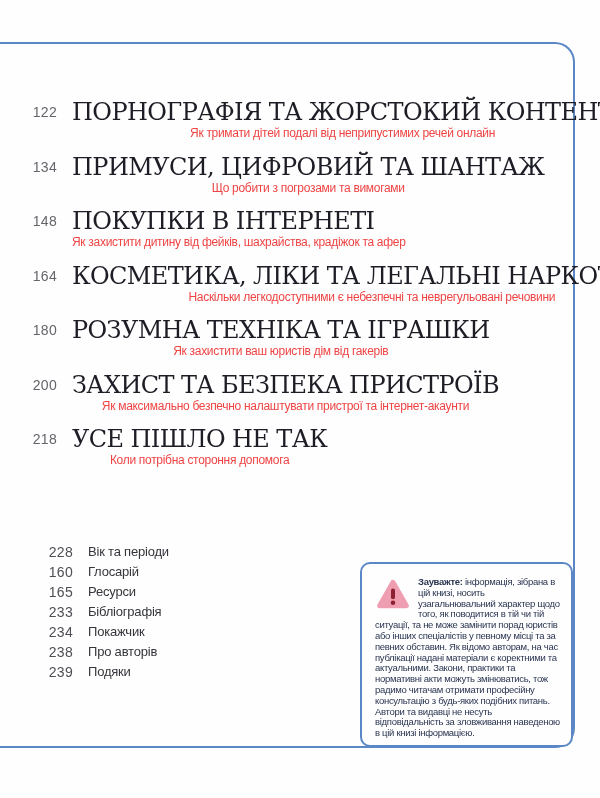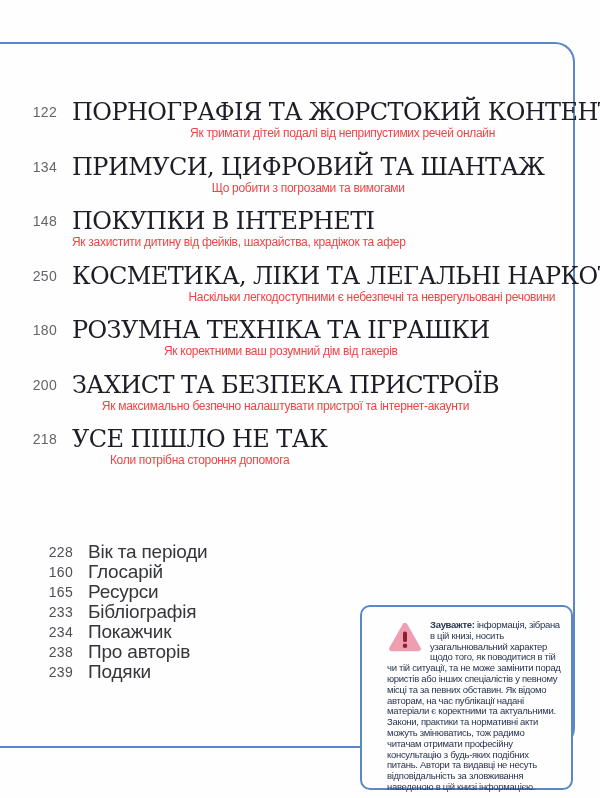--- a/index.html
+++ b/index.html
@@ -31,26 +31,26 @@
     white-space:nowrap;
     text-align:center;
   }
   
   .backmatter{position:absolute;left:0;top:542px;width:360px;}
   .bm-row{display:flex;line-height:20px;padding-left:16px;}
   .bm-num{
     width:57px;flex-shrink:0;text-align:right;
     font-size:14px;color:#4e4f54;letter-spacing:0.3px;line-height:20px;
   }
-  .bm-title{margin-left:15px;font-size:19px;color:#35363b;letter-spacing:-0.2px;}
+  .bm-title{margin-left:15px;font-size:13px;color:#35363b;letter-spacing:-0.2px;}
   
   .notebox{
     position:absolute;left:360px;top:562px;width:213px;height:185px;
     box-sizing:border-box;border:2px solid #5b87c6;border-radius:10px;
-    padding:13px 10px 0 25px;background:#fefefe;margin-top:43px;
+    padding:13px 10px 0 13px;background:#fefefe;
   }
   .note-icon{float:left;width:34px;height:30px;margin:2px 8px 2px 1px;}
   .note-text{
     margin:0;font-size:9.5px;line-height:10.8px;color:#293450;
     letter-spacing:-0.3px;text-align:left;
   }
   .note-label{font-weight:bold;}
 </style>
 </head>
 <body>
@@ -78,32 +78,32 @@
 
   <div class="chapter">
     <div class="num">148</div>
     <div class="chapter-body">
       <div class="chapter-title">ПОКУПКИ В ІНТЕРНЕТІ</div>
       <div class="chapter-subtitle">Як захистити дитину від фейків, шахрайства, крадіжок та афер</div>
     </div>
   </div>
 
   <div class="chapter">
-    <div class="num">250</div>
+    <div class="num">164</div>
     <div class="chapter-body">
       <div class="chapter-title">КОСМЕТИКА, ЛІКИ ТА ЛЕГАЛЬНІ НАРКОТИКИ</div>
       <div class="chapter-subtitle">Наскільки легкодоступними є небезпечні та неврегульовані речовини</div>
     </div>
   </div>
 
   <div class="chapter">
     <div class="num">180</div>
     <div class="chapter-body">
       <div class="chapter-title">РОЗУМНА ТЕХНІКА ТА ІГРАШКИ</div>
-      <div class="chapter-subtitle">Як коректними ваш розумний дім від гакерів</div>
+      <div class="chapter-subtitle">Як захистити ваш юристів дім від гакерів</div>
     </div>
   </div>
 
 
   <div class="chapter">
     <div class="num">200</div>
     <div class="chapter-body">
       <div class="chapter-title">ЗАХИСТ ТА БЕЗПЕКА ПРИСТРОЇВ</div>
       <div class="chapter-subtitle">Як максимально безпечно налаштувати пристрої та інтернет-акаунти</div>
     </div>

